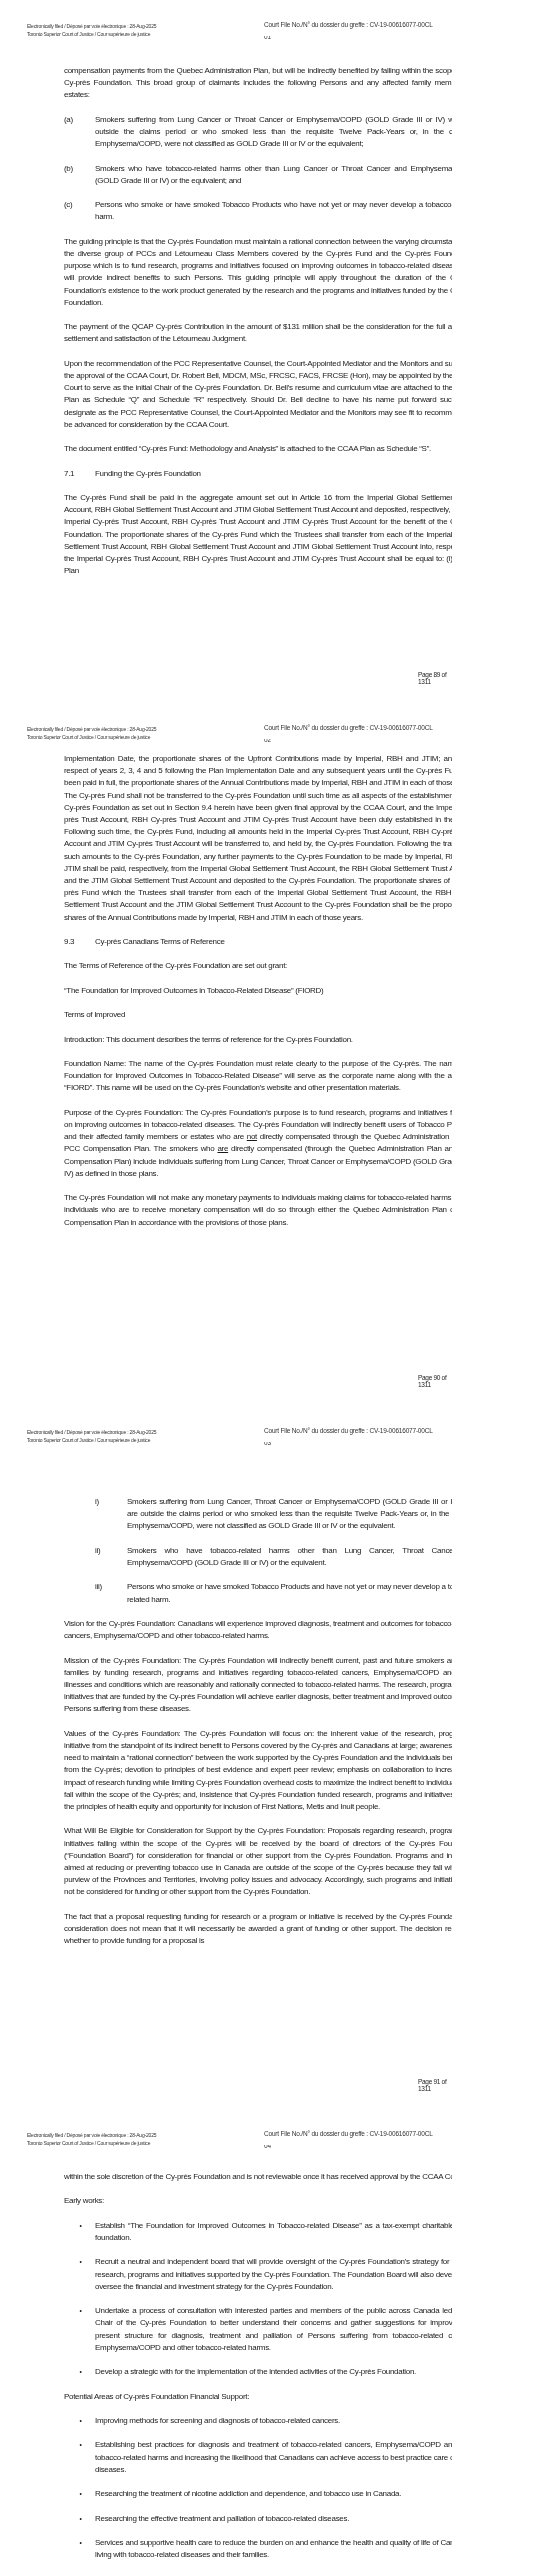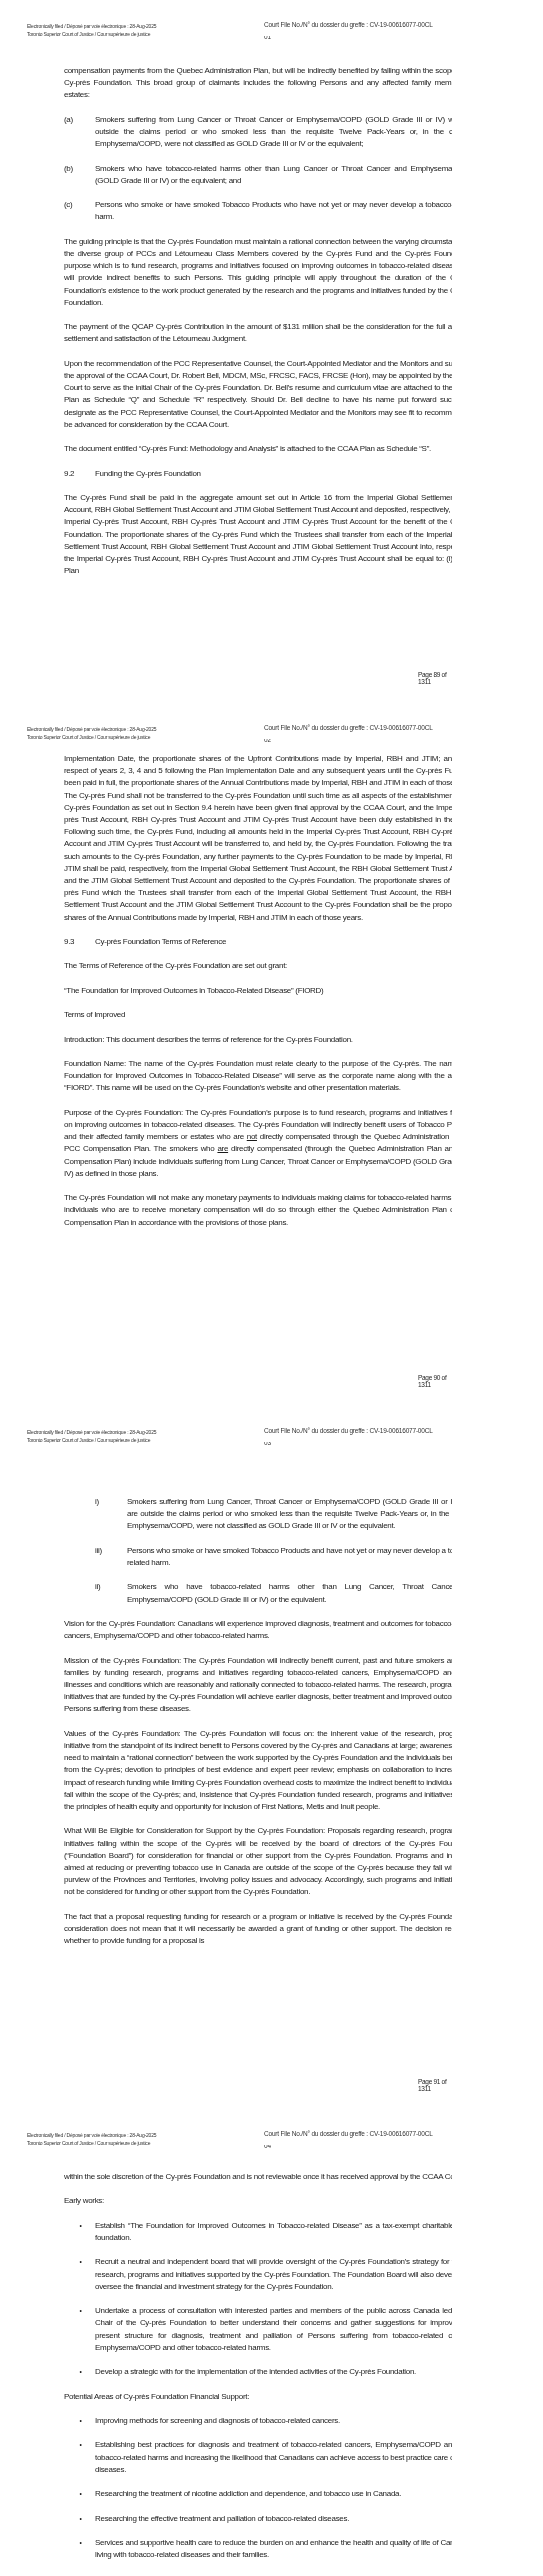--- a/index.html
+++ b/index.html
@@ -49,41 +49,41 @@
       </div>
     <div class="item">
         <span class="lbl">(c)</span>
         <span class="txt">Persons who smoke or have smoked Tobacco Products who have not yet or may never develop a tobacco-related harm.</span>
       </div>
     <p class="p">The guiding principle is that the Cy-près Foundation must maintain a rational connection between the varying circumstances of the diverse group of PCCs and Létourneau Class Members covered by the Cy-près Fund and the Cy-près Foundation’s purpose which is to fund research, programs and initiatives focused on improving outcomes in tobacco-related diseases that will provide indirect benefits to such Persons.  This guiding principle will apply throughout the duration of the Cy-près Foundation’s existence to the work product generated by the research and the programs and initiatives funded by the Cy-près Foundation.</p>
     <p class="p">The payment of the QCAP Cy-près Contribution in the amount of $131 million shall be the consideration for the full and final settlement and satisfaction of the Létourneau Judgment.</p>
     <p class="p">Upon the recommendation of the PCC Representative Counsel, the Court-Appointed Mediator and the Monitors and subject to the approval of the CCAA Court, Dr. Robert Bell, MDCM, MSc, FRCSC, FACS, FRCSE (Hon), may be appointed by the CCAA Court to serve as the initial Chair of the Cy-près Foundation.  Dr. Bell’s resume and curriculum vitae are attached to the CCAA Plan as Schedule “Q” and Schedule “R” respectively. Should Dr. Bell decline to have his name put forward such other designate as the PCC Representative Counsel, the Court-Appointed Mediator and the Monitors may see fit to recommend will be advanced for consideration by the CCAA Court.</p>
     <p class="p">The document entitled “Cy-près Fund: Methodology and Analysis” is attached to the CCAA Plan as Schedule “S”.</p>
     <div class="heading">
-        <span class="lbl">9.2</span>
+        <span class="lbl">7.1</span>
         <span>Funding the Cy-près Foundation</span>
       </div>
     <p class="p">The Cy-près Fund shall be paid in the aggregate amount set out in Article 16 from the Imperial Global Settlement Trust Account, RBH Global Settlement Trust Account and JTIM Global Settlement Trust Account and deposited, respectively, into the Imperial Cy-près Trust Account, RBH Cy-près Trust Account and JTIM Cy-près Trust Account for the benefit of the Cy-près Foundation.  The proportionate shares of the Cy-près Fund which the Trustees shall transfer from each of the Imperial Global Settlement Trust Account, RBH Global Settlement Trust Account and JTIM Global Settlement Trust Account into, respectively, the Imperial Cy-près Trust Account, RBH Cy-près Trust Account and JTIM Cy-près Trust Account shall be equal to:  (i) on the Plan</p>
   </div>
   <div class="footer" style="top:671px;">Page 89 of 1311</div>
 </div>
 
 <div class="page">
   <div class="hdr-left">
     <div>Electronically filed / Déposé par voie électronique : 28-Aug-2025</div>
     <div>Toronto Superior Court of Justice / Cour supérieure de justice</div>
   </div>
   <div class="hdr-right">Court File No./N° du dossier du greffe : CV-19-00616077-00CL</div>
   <div class="hdr-clip"><span>02</span></div>
 
   <div class="body" style="top:50px;">
     <p class="p">Implementation Date, the proportionate shares of the Upfront Contributions made by Imperial, RBH and JTIM; and (ii) in respect of years 2, 3, 4 and 5 following the Plan Implementation Date and any subsequent years until the Cy-près Fund has been paid in full, the proportionate shares of the Annual Contributions made by Imperial, RBH and JTIM in each of those years. The Cy-près Fund shall not be transferred to the Cy-près Foundation until such time as all aspects of the establishment of the Cy-près Foundation as set out in Section 9.4 herein have been given final approval by the CCAA Court, and the Imperial Cy-près Trust Account, RBH Cy-près Trust Account and JTIM Cy-près Trust Account have been duly established in the Bank.  Following such time, the Cy-près Fund, including all amounts held in the Imperial Cy-près Trust Account, RBH Cy-près Trust Account and JTIM Cy-près Trust Account will be transferred to, and held by, the Cy-près Foundation.  Following the transfer of such amounts to the Cy-près Foundation, any further payments to the Cy-près Foundation to be made by Imperial, RBH and JTIM shall be paid, respectively, from the Imperial Global Settlement Trust Account, the RBH Global Settlement Trust Account and the JTIM Global Settlement Trust Account and deposited to the Cy-près Foundation. The proportionate shares of the Cy-près Fund which the Trustees shall transfer from each of the Imperial Global Settlement Trust Account, the RBH Global Settlement Trust Account and the JTIM Global Settlement Trust Account to the Cy-près Foundation shall be the proportionate shares of the Annual Contributions made by Imperial, RBH and JTIM in each of those years.</p>
     <div class="heading">
         <span class="lbl">9.3</span>
-        <span>Cy-près Foundation Terms of Reference</span>
+        <span>Cy-près Canadians Terms of Reference</span>
       </div>
     <p class="p">The Terms of Reference of the Cy-près Foundation are set out grant:</p>
     <p class="center">“The Foundation for Improved Outcomes in Tobacco-Related Disease” (FIORD)</p>
     <p class="center">Terms of Improved</p>
     <p class="p">Introduction: This document describes the terms of reference for the Cy-près Foundation.</p>
     <p class="p">Foundation Name: The name of the Cy-près Foundation must relate clearly to the purpose of the Cy-près. The name “The Foundation for Improved Outcomes in Tobacco-Related Disease” will serve as the corporate name along with the acronym “FIORD”. This name will be used on the Cy-près Foundation’s website and other presentation materials.</p>
     <p class="p"><span>Purpose of the Cy-près Foundation: The Cy-près Foundation’s purpose is to fund research, programs and initiatives focused on improving outcomes in tobacco-related diseases.  The Cy-près Foundation will indirectly benefit users of Tobacco Products and their affected family members or estates who are </span><span class="u">not</span><span> directly compensated through the Quebec Administration Plan or PCC Compensation Plan. The smokers who </span><span class="u">are</span><span> directly compensated (through the Quebec Administration Plan and PCC Compensation Plan) include individuals suffering from Lung Cancer, Throat Cancer or Emphysema/COPD (GOLD Grade III or IV) as defined in those plans.</span></p>
     <p class="p">The Cy-près Foundation will not make any monetary payments to individuals making claims for tobacco-related harms.  Those individuals who are to receive monetary compensation will do so through either the Quebec Administration Plan or PCC Compensation Plan in accordance with the provisions of those plans.</p>
   </div>
   <div class="footer" style="top:671px;">Page 90 of 1311</div>
@@ -96,26 +96,26 @@
   </div>
   <div class="hdr-right">Court File No./N° du dossier du greffe : CV-19-00616077-00CL</div>
   <div class="hdr-clip"><span>03</span></div>
 
   <div class="body" style="top:90px;">
     <div class="sub">
         <span class="lbl">i)</span>
         <span class="txt">Smokers suffering from Lung Cancer, Throat Cancer or Emphysema/COPD (GOLD Grade III or IV) who are outside the claims period or who smoked less than the requisite Twelve Pack-Years or, in the case of Emphysema/COPD, were not classified as GOLD Grade III or IV or the equivalent.</span>
       </div>
     <div class="sub">
+        <span class="lbl">ii)</span>
+        <span class="txt">Smokers who have tobacco-related harms other than Lung Cancer, Throat Cancer and Emphysema/COPD (GOLD Grade III or IV) or the equivalent.</span>
+      </div>
+    <div class="sub">
         <span class="lbl">iii)</span>
         <span class="txt">Persons who smoke or have smoked Tobacco Products and have not yet or may never develop a tobacco-related harm.</span>
-      </div>
-    <div class="sub">
-        <span class="lbl">ii)</span>
-        <span class="txt">Smokers who have tobacco-related harms other than Lung Cancer, Throat Cancer and Emphysema/COPD (GOLD Grade III or IV) or the equivalent.</span>
       </div>
     <p class="p">Vision for the Cy-près Foundation: Canadians will experience improved diagnosis, treatment and outcomes for tobacco-related cancers, Emphysema/COPD and other tobacco-related harms.</p>
     <p class="p">Mission of the Cy-près Foundation: The Cy-près Foundation will indirectly benefit current, past and future smokers and their families by funding research, programs and initiatives regarding tobacco-related cancers, Emphysema/COPD and other illnesses and conditions which are reasonably and rationally connected to tobacco-related harms. The research, programs and initiatives that are funded by the Cy-près Foundation will achieve earlier diagnosis, better treatment and improved outcomes for Persons suffering from these diseases.</p>
     <p class="p">Values of the Cy-près Foundation:  The Cy-près Foundation will focus on: the inherent value of the research, program or initiative from the standpoint of its indirect benefit to Persons covered by the Cy-près and Canadians at large; awareness of the need to maintain a “rational connection” between the work supported by the Cy-près Foundation and the individuals benefitting from the Cy-près; devotion to principles of best evidence and expert peer review; emphasis on collaboration to increase the impact of research funding while limiting Cy-près Foundation overhead costs to maximize the indirect benefit to individuals who fall within the scope of the Cy-près; and, insistence that Cy-près Foundation funded research, programs and initiatives reflect the principles of health equity and opportunity for inclusion of First Nations, Metis and Inuit people.</p>
     <p class="p">What Will Be Eligible for Consideration for Support by the Cy-près Foundation: Proposals regarding research, programs and initiatives falling within the scope of the Cy-près will be received by the board of directors of the Cy-près Foundation (“Foundation Board”) for consideration for financial or other support from the Cy-près Foundation.  Programs and initiatives aimed at reducing or preventing tobacco use in Canada are outside of the scope of the Cy-près because they fall within the purview of the Provinces and Territories, involving policy issues and advocacy. Accordingly, such programs and initiatives will not be considered for funding or other support from the Cy-près Foundation.</p>
     <p class="p">The fact that a proposal requesting funding for research or a program or initiative is received by the Cy-près Foundation for consideration does not mean that it will necessarily be awarded a grant of funding or other support. The decision regarding whether to provide funding for a proposal is</p>
   </div>
   <div class="footer" style="top:672px;">Page 91 of 1311</div>
 </div>
 

